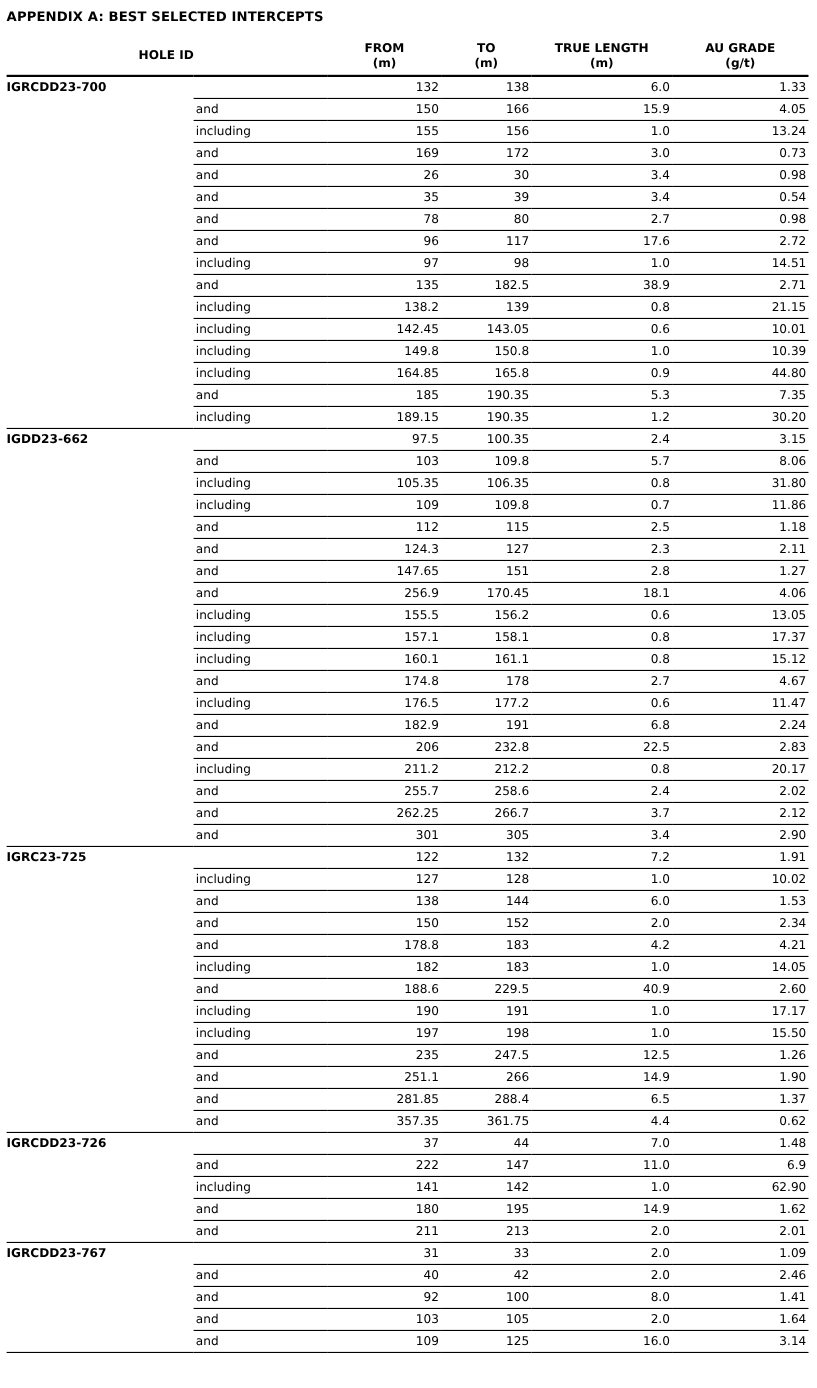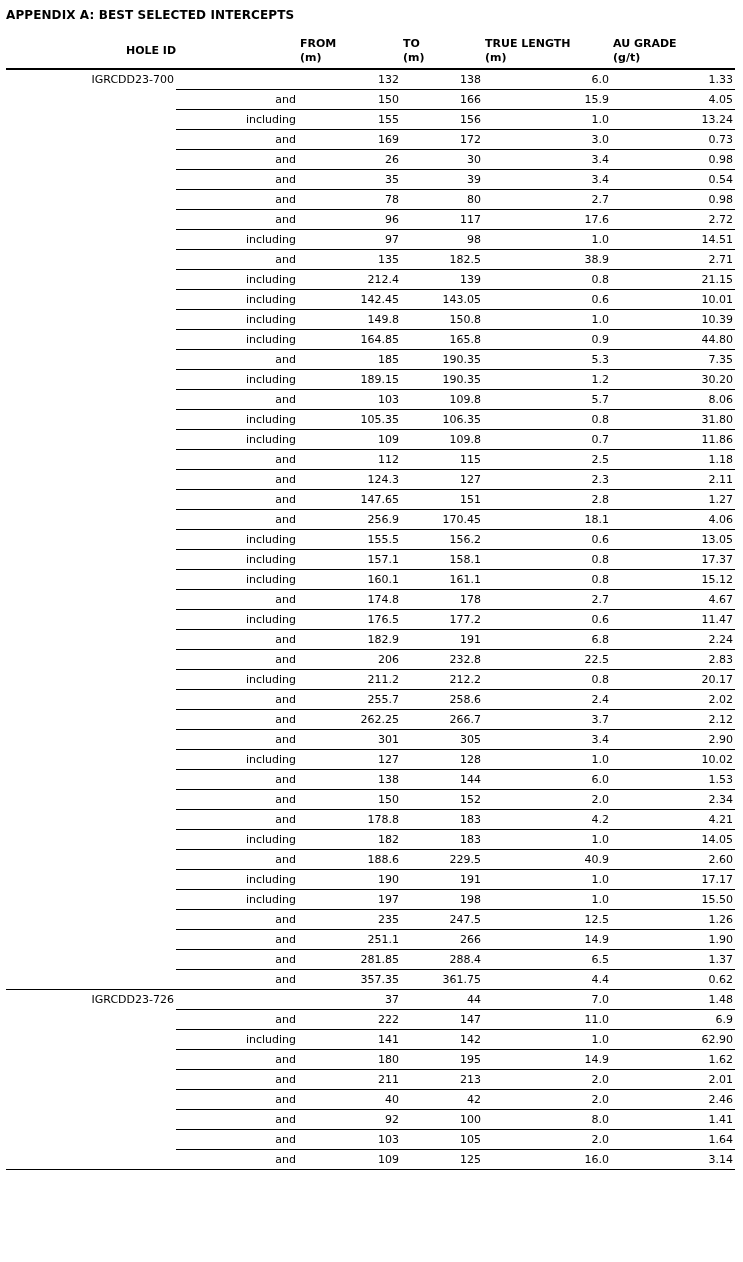--- a/index.html
+++ b/index.html
@@ -36,37 +36,37 @@
   col.c-from   { width: 103px; }
   col.c-to     { width: 82px;  }
   col.c-len    { width: 128px; }
   col.c-grade  { width: 124px; }
   th {
     font-weight: bold;
     border-bottom: 2px solid #000;
     padding: 2px 2px 3px 2px;
     line-height: 14px;
     vertical-align: bottom;
-    text-align: left;
+    text-align: center;
     white-space: nowrap;
   }
   th.hole-th {
     text-align: center;
     vertical-align: middle;
     padding-left: 0;
   }
   th .unit { display: block; }
   td {
     padding: 2px 2px;
     line-height: 15px;
     white-space: nowrap;
     overflow: hidden;
   }
-  td.hole { font-weight: normal; text-align: right; padding-left: 0; margin-left: 20px; }
-  td.qual { text-align: right; }
+  td.hole { font-weight: bold; text-align: left; padding-left: 0; margin-left: 20px; }
+  td.qual { text-align: left; }
   td.num  { text-align: right; }
   tr.group-first td { border-top: 1.5px solid #000; }
   tr.inner td { border-top: 1px solid #000; }
   tr.inner td.hole { border-top: none; }
 </style>
 </head>
 <body>
 
 <div class="page">
 
@@ -181,21 +181,21 @@
           <td class="hole"></td>
           <td class="qual">and</td>
           <td class="num">135</td>
           <td class="num">182.5</td>
           <td class="num">38.9</td>
           <td class="num">2.71</td>
         </tr>
         <tr class="inner">
           <td class="hole"></td>
           <td class="qual">including</td>
-          <td class="num">212.4</td>
+          <td class="num">138.2</td>
           <td class="num">139</td>
           <td class="num">0.8</td>
           <td class="num">21.15</td>
         </tr>
         <tr class="inner">
           <td class="hole"></td>
           <td class="qual">including</td>
           <td class="num">142.45</td>
           <td class="num">143.05</td>
           <td class="num">0.6</td>
@@ -226,20 +226,28 @@
           <td class="num">7.35</td>
         </tr>
         <tr class="inner">
           <td class="hole"></td>
           <td class="qual">including</td>
           <td class="num">189.15</td>
           <td class="num">190.35</td>
           <td class="num">1.2</td>
           <td class="num">30.20</td>
         </tr>
+        <tr class="group-first">
+          <td class="hole">IGDD23-662</td>
+          <td class="qual"></td>
+          <td class="num">97.5</td>
+          <td class="num">100.35</td>
+          <td class="num">2.4</td>
+          <td class="num">3.15</td>
+        </tr>
         <tr class="inner">
           <td class="hole"></td>
           <td class="qual">and</td>
           <td class="num">103</td>
           <td class="num">109.8</td>
           <td class="num">5.7</td>
           <td class="num">8.06</td>
         </tr>
         <tr class="inner">
           <td class="hole"></td>
@@ -369,20 +377,28 @@
           <td class="num">3.7</td>
           <td class="num">2.12</td>
         </tr>
         <tr class="inner">
           <td class="hole"></td>
           <td class="qual">and</td>
           <td class="num">301</td>
           <td class="num">305</td>
           <td class="num">3.4</td>
           <td class="num">2.90</td>
+        </tr>
+        <tr class="group-first">
+          <td class="hole">IGRC23-725</td>
+          <td class="qual"></td>
+          <td class="num">122</td>
+          <td class="num">132</td>
+          <td class="num">7.2</td>
+          <td class="num">1.91</td>
         </tr>
         <tr class="inner">
           <td class="hole"></td>
           <td class="qual">including</td>
           <td class="num">127</td>
           <td class="num">128</td>
           <td class="num">1.0</td>
           <td class="num">10.02</td>
         </tr>
         <tr class="inner">
@@ -506,20 +522,28 @@
           <td class="num">1.62</td>
         </tr>
         <tr class="inner">
           <td class="hole"></td>
           <td class="qual">and</td>
           <td class="num">211</td>
           <td class="num">213</td>
           <td class="num">2.0</td>
           <td class="num">2.01</td>
         </tr>
+        <tr class="group-first">
+          <td class="hole">IGRCDD23-767</td>
+          <td class="qual"></td>
+          <td class="num">31</td>
+          <td class="num">33</td>
+          <td class="num">2.0</td>
+          <td class="num">1.09</td>
+        </tr>
         <tr class="inner">
           <td class="hole"></td>
           <td class="qual">and</td>
           <td class="num">40</td>
           <td class="num">42</td>
           <td class="num">2.0</td>
           <td class="num">2.46</td>
         </tr>
         <tr class="inner">
           <td class="hole"></td>

